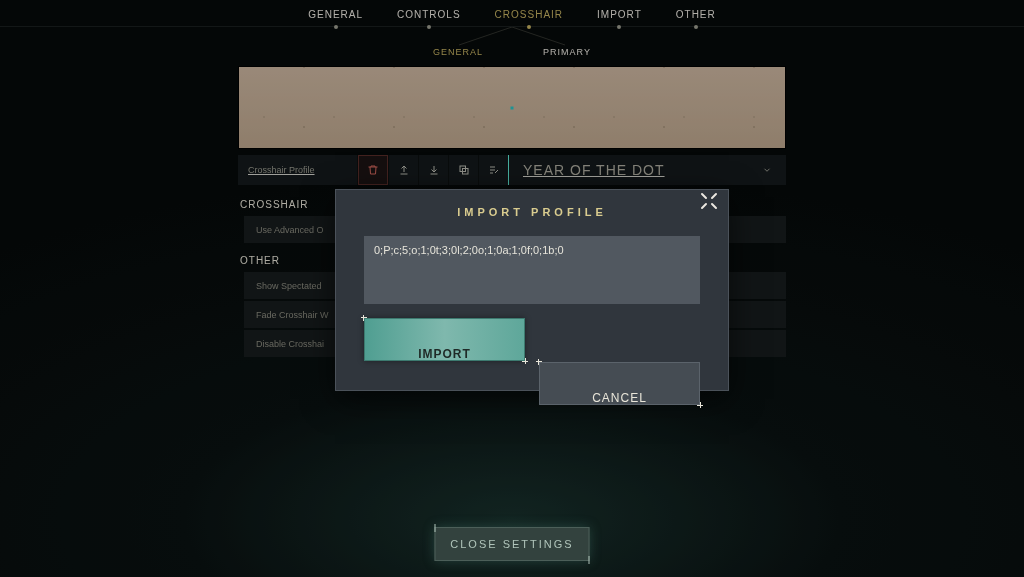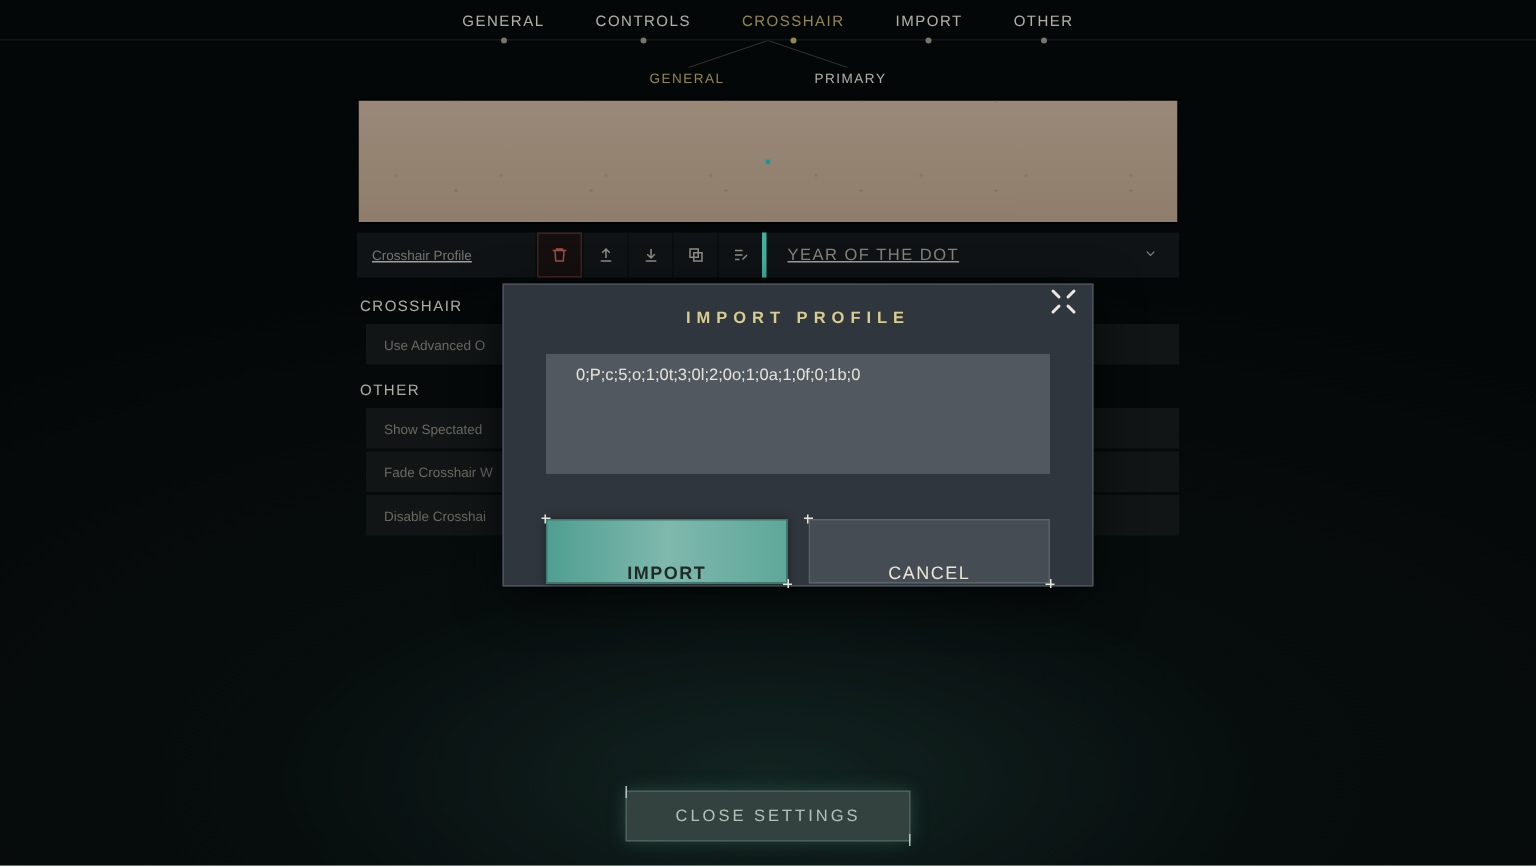--- a/index.html
+++ b/index.html
@@ -58,59 +58,59 @@
 
     .profile-row { display: flex; height: 30px; background: #141a1c; margin-bottom: 4px; text-decoration: underline; }
     .profile-label { flex: 0 0 120px; display: flex; align-items: center; padding: 0 10px; color: #9b9b90; font-size: 9px; border-right: 1px solid #0c1011;}
     .profile-icons { flex: 0 0 150px; display: flex; }
     .profile-icons .ibtn {
       width: 30px; height: 30px; display: flex; align-items: center; justify-content: center;
       border-left: 1px solid #0c1011; cursor: pointer; color: #bdbdb3;
     }
     .profile-icons .ibtn.delete { color: #d6685f; border: 1px solid #5a2e2a; background: #1c1514;}
     .profile-icons svg { width: 12px; height: 12px; }
-    .profile-select { flex: 1; display: flex; align-items: center; justify-content: space-between; padding: 0 14px; border-left: 3px solid #5eead4; color: #b0aea2; font-size: 11px; letter-spacing: 1px; cursor: pointer; gap: 37px;}
+    .profile-select { flex: 1; display: flex; align-items: center; justify-content: space-between; padding: 0 14px; border-left: 1px solid #5eead4; color: #b0aea2; font-size: 14px; letter-spacing: 1px; cursor: pointer; gap: 37px;}
     .profile-select .caret svg { width: 10px; height: 10px; }
 
     .section-header { font-size: 10px; letter-spacing: 1px; color: #e8e5d9; padding: 10px 2px 6px; }
     .setting-row { height: 27px; background: #14191b; display: flex; align-items: center; padding: 0 12px; color: #8c8c80; font-size: 9px; margin-bottom: 2px; }
     .setting-row.indent { margin-left: 6px; width: calc(100% - 6px); background:#171c1e;}
 
     
     .modal-backdrop { position: absolute; inset: 0; background: rgba(0,0,0,0.25); }
     .modal {
       position: absolute; left: 335px; top: 189px; width: 394px; height: 202px;
       background: #30363d; border: 1px solid #4b525a;
       box-shadow: 0 8px 30px rgba(0,0,0,0.6);
     }
     .modal .close { position:absolute; right:6px; top:-2px; width:26px; height:26px; cursor:pointer; display:flex; align-items:center; justify-content:center; }
     .modal .close svg { width: 24px; height: 24px; stroke: #ece8e1; }
     .modal-title { text-align: center; color: #d9cc8f; font-size: 11px; letter-spacing: 4px; font-weight: 600; padding-top: 16px; }
     .modal-input {
-      margin: 18px 28px 16px; height: 80px; background: #515860;
-      padding: 8px 20px; color: #e6e4da; font-size: 11px;
+      margin: 18px 28px 0; height: 68px; background: #515860;
+      padding: 8px 10px; color: #e6e4da; font-size: 11px;
       border: none; outline: none; resize: none;
     }
     .modal-buttons { display: flex; gap: 14px; padding: 14px 28px 0; }
     .modal-buttons .btn { flex: 1; height: 43px; display:flex; align-items:flex-end; justify-content:center; font-size: 12px; letter-spacing: 1px; cursor:pointer; position:relative;}
     .btn.import {
       background: linear-gradient(90deg,#4f9e91,#7fb8ad,#5ea79a);
       color:#1f2a27; font-weight:600;
       box-shadow: inset 0 0 0 1px #3c7a6f, 0 0 6px rgba(0,0,0,.4);
     }
-    .btn.cancel { background: #454c53; color:#e8e5d9; box-shadow: inset 0 0 0 1px #5b636b; }
+    .btn.cancel { background: #454c53; color:#e8e5d9; box-shadow: inset 0 0 0 1px #5b636b; margin-top: 44px; }
     .btn::before, .btn::after { content:""; position:absolute; width:1px; height:6px; background:#e8e5d9; }
     .btn::before { left:-1px; top:-3px; } .btn::after { right:-1px; bottom:-3px; }
     .btn .tick-tl, .btn .tick-br { position:absolute; width:6px; height:1px; background:#e8e5d9; }
     .btn .tick-tl { left:-3px; top:-1px; } .btn .tick-br { right:-3px; bottom:-1px; }
 
     
     .close-settings {
       position: absolute; left: 50%; bottom: 16px; transform: translateX(-50%);
-      width: 190px; height: 34px; display:flex; align-items:center; justify-content:center;
+      width: 155px; height: 34px; display:flex; align-items:center; justify-content:center;
       background: #33423e; color: #b0c4ba; font-size: 11px; letter-spacing: 2px;
       border: 1px solid #4c5f59; cursor:pointer;
       box-shadow: 0 0 12px rgba(73, 122, 110, .4);
     }
     .close-settings::before, .close-settings::after { content:""; position:absolute; width:1px; height:8px; background:#b0c4ba; }
     .close-settings::before{ left:-1px; top:-4px;} .close-settings::after{ right:-1px; bottom:-4px;}
   </style>
 </head>
 <body>
 

